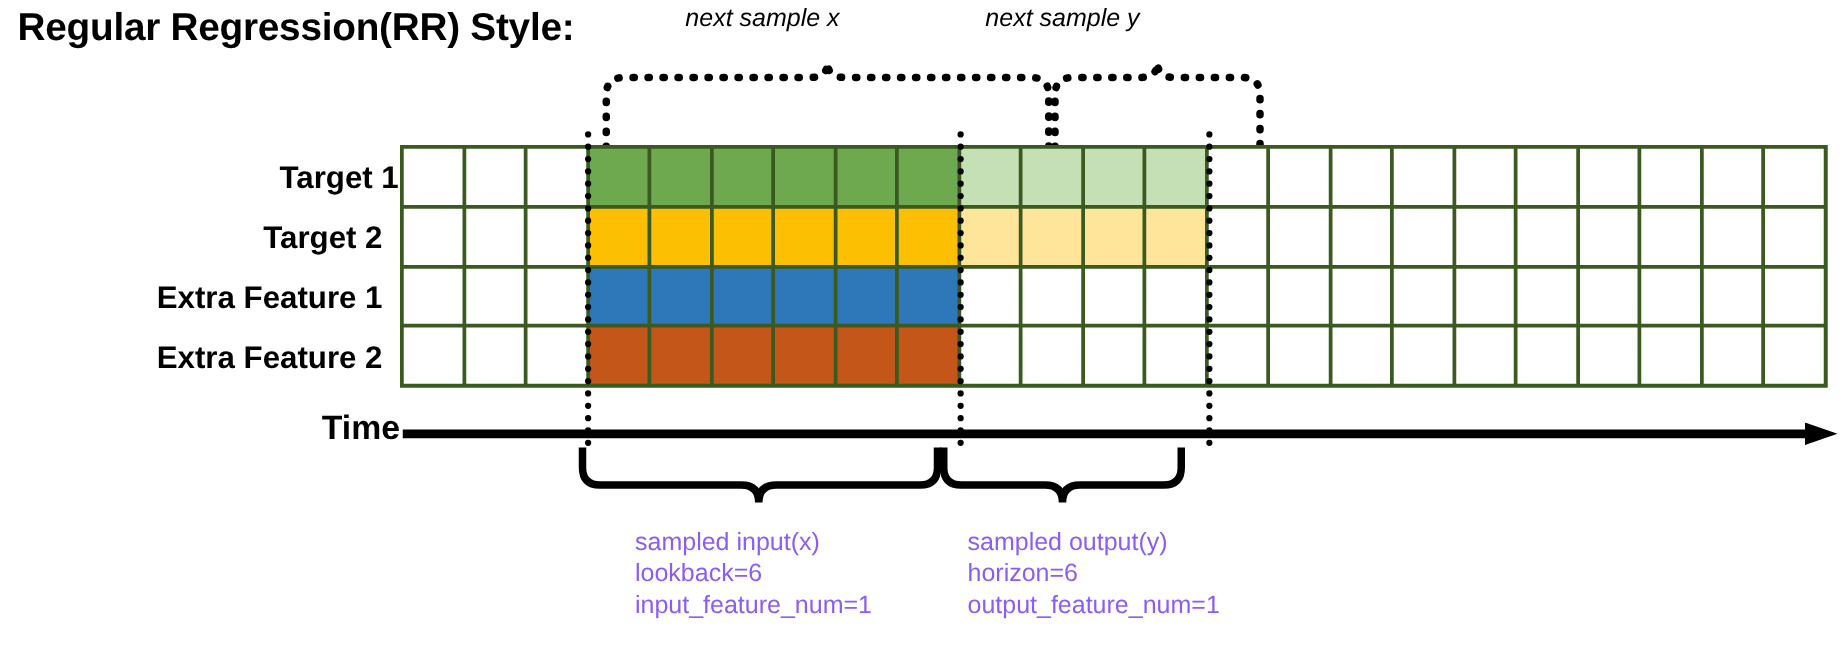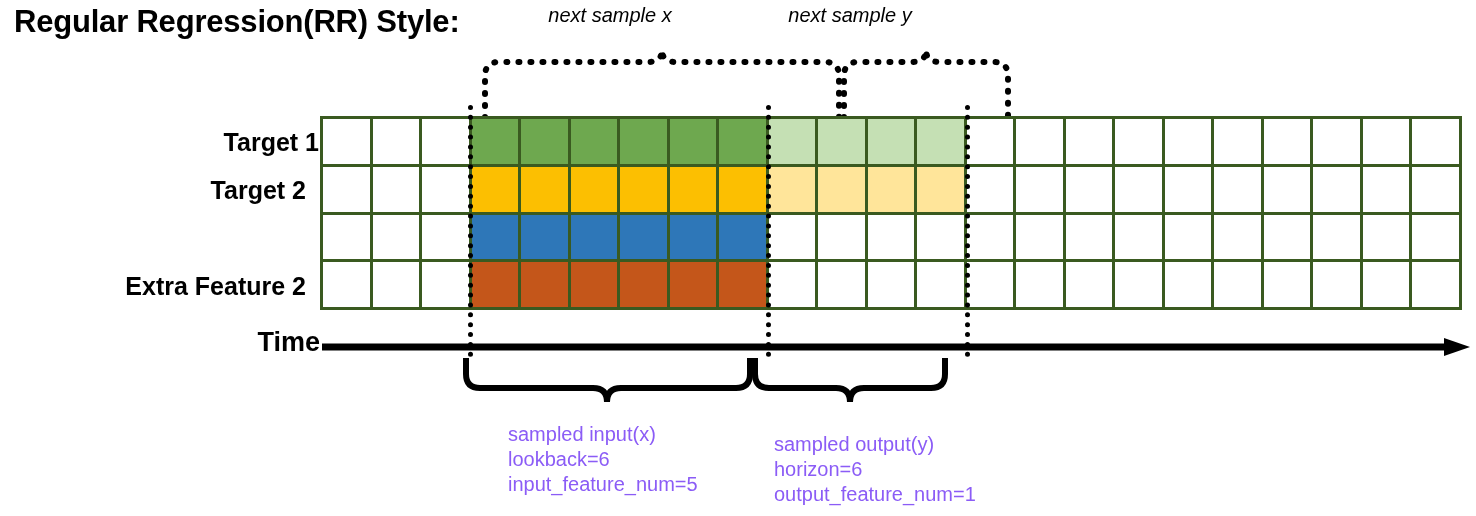--- a/index.html
+++ b/index.html
@@ -141,21 +141,21 @@
   
   .caption {
     position: absolute;
     font-size: 20px;
     font-weight: 400;
     color: #8b5cf6;
     line-height: 25px;
     white-space: nowrap;
   }
   #cap-input  { left: 508px; top: 422px; }
-  #cap-output { left: 774px; top: 432px; }
+  #cap-output { left: 774px; top: 422px; }
 </style>
 </head>
 <body>
 
 <div id="canvas">
 
   <div id="title">Regular Regression(RR) Style:</div>
 
   <div class="top-note" id="note-y">next sample y</div>
   <div class="top-note" id="note-x">next sample x</div>
@@ -164,20 +164,23 @@
     <path d="M 5 90 L 5 48 Q 5 34 19 34 L 168 34 Q 182 34 182 22 Q 182 34 196 34 L 345 34 Q 359 34 359 48 L 359 90" fill="none" stroke="#000000" stroke-width="6" stroke-linecap="round" stroke-dasharray="1 11"></path>
     <path d="M 364 90 L 364 48 Q 364 34 378 34 L 432 34 Q 446 34 446 22 Q 446 34 460 34 L 514 34 Q 528 34 528 48 L 528 90" fill="none" stroke="#000000" stroke-width="6" stroke-linecap="round" stroke-dasharray="1 11"></path>
   </svg>
 
   <div id="labels">
     <div id="lbl0">
         <span class="row-label">Target 1</span>
       </div>
     <div id="lbl1">
         <span class="row-label">Target 2</span>
+      </div>
+    <div id="lbl2">
+        <span class="row-label">Extra Feature 1</span>
       </div>
     <div id="lbl3">
         <span class="row-label">Extra Feature 2</span>
       </div>
   </div>
 
   <div id="grid">
       <div class="grid-row">
         <div class="cell" style="background: rgb(255, 255, 255);"></div>
         <div class="cell" style="background: rgb(255, 255, 255);"></div>
@@ -291,21 +294,21 @@
   </svg>
 
   <svg id="bottom-braces" viewBox="0 0 510 56" preserveAspectRatio="none">
     <path d="M 11 2 L 11 18 Q 11 32 25 32 L 138 32 Q 152 32 152 46 Q 152 32 166 32 L 281 32 Q 295 32 295 18 L 295 2" fill="none" stroke="#000000" stroke-width="6" stroke-linecap="butt"></path>
     <path d="M 300 2 L 300 18 Q 300 32 314 32 L 381 32 Q 395 32 395 46 Q 395 32 409 32 L 476 32 Q 490 32 490 18 L 490 2" fill="none" stroke="#000000" stroke-width="6" stroke-linecap="butt"></path>
   </svg>
 
   <div class="caption" id="cap-input">
     <div>sampled input(x)</div>
     <div>lookback=6</div>
-    <div>input_feature_num=5</div>
+    <div>input_feature_num=1</div>
   </div>
   <div class="caption" id="cap-output">
     <div>sampled output(y)</div>
     <div>horizon=6</div>
     <div>output_feature_num=1</div>
   </div>
 
 </div>
 
 </body></html>

